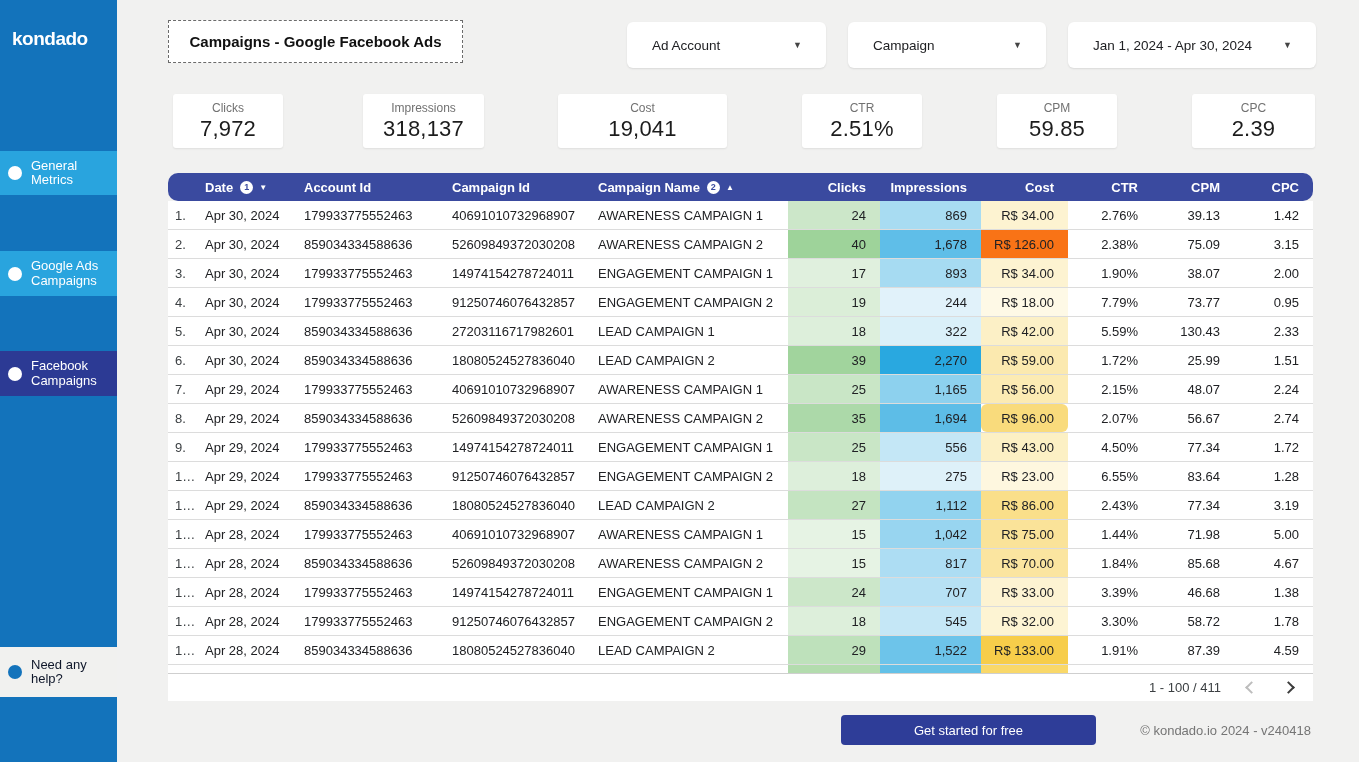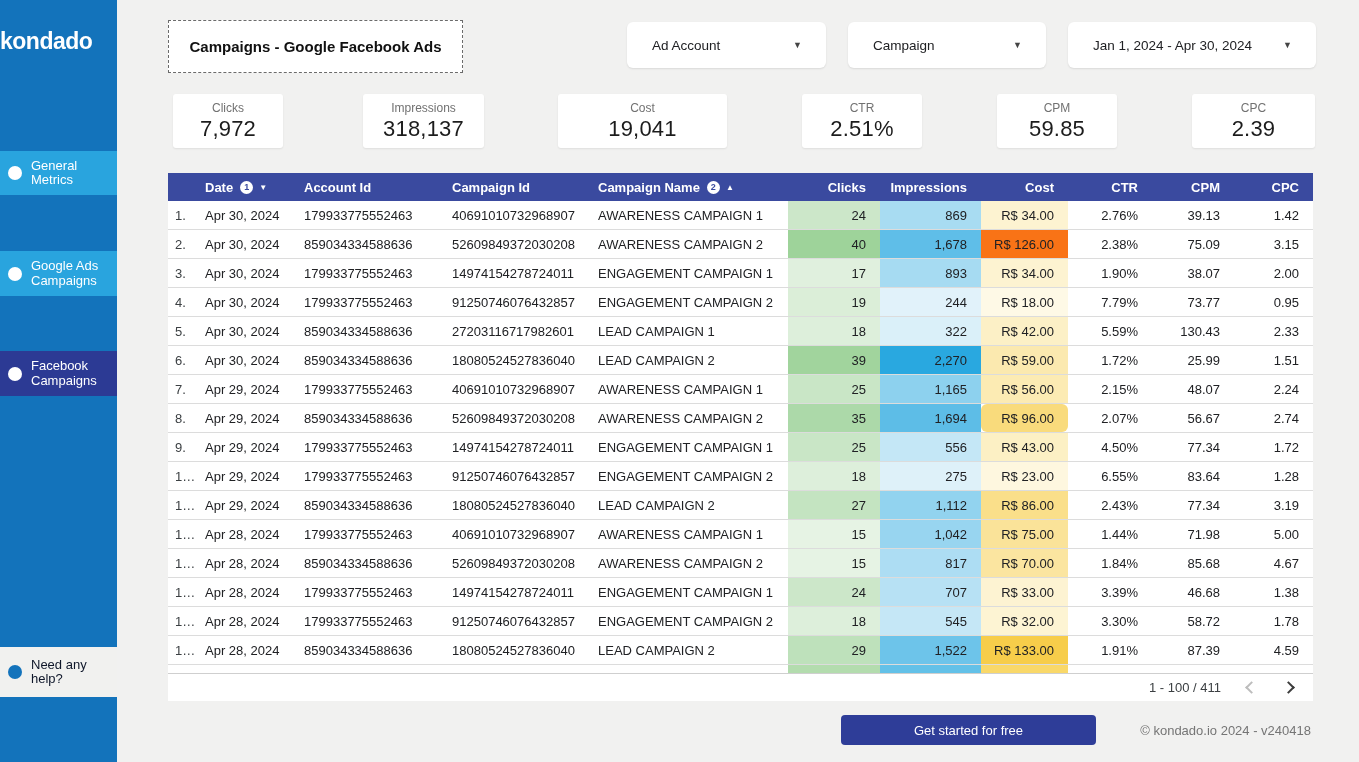--- a/index.html
+++ b/index.html
@@ -2,51 +2,51 @@
 <html><head>
 <meta charset="utf-8">
 <style>
   * { margin:0; padding:0; box-sizing:border-box; }
   html,body { width:1359px; height:762px; }
   body { font-family:"Liberation Sans", sans-serif; background:#f1f1f0; position:relative; overflow:hidden; color:#202124; }
   .stage { position:absolute; inset:0; width:1359px; height:762px; }
 
   
   .sidebar { position:absolute; left:0; top:0; width:117px; height:762px; background:#1373bb; }
-  .logo { position:absolute; left:0; top:28px; width:110px; color:#fff; font-size:23px; font-weight:bold; letter-spacing:-0.5px; }
+  .logo { position:absolute; left:12px; top:28px; width:110px; color:#fff; font-size:19px; font-weight:bold; letter-spacing:-0.5px; }
   .nav-item { position:absolute; left:0; width:117px; display:flex; align-items:center; gap:9px; padding-left:8px; cursor:pointer; }
   .nav-item .bullet { width:14px; height:14px; border-radius:50%; background:#fff; flex:0 0 14px; }
   .nav-item .nav-label { font-size:13px; line-height:1.08; color:#fff; }
   .nav-general { top:151px; height:44px; background:#29a4de; }
   .nav-google { top:251px; height:45px; background:#29a4de; }
   .nav-facebook { top:351px; height:45px; background:#2c3a94; }
   .nav-help { top:647px; height:50px; background:#f1f1ef; }
   .nav-help .bullet { background:#1373bb; }
   .nav-help .nav-label { color:#0f172a; }
 
   
-  .title-box { position:absolute; left:168px; top:20px; width:295px; height:53px; background:#fff; border:1px dashed #6b6b6b; display:flex; align-items:center; justify-content:center; font-size:15px; font-weight:bold; color:#111; }
+  .title-box { position:absolute; left:168px; top:20px; width:295px; height:43px; background:#fff; border:1px dashed #6b6b6b; display:flex; align-items:center; justify-content:center; font-size:15px; font-weight:bold; color:#111; }
   .cta-top { position:absolute; left:486px; top:21px; width:118px; height:47px; background:#2e3d98; border:none; border-radius:4px; color:#fff; font-size:13px; font-family:inherit; line-height:1.25; text-align:center; cursor:pointer; padding:0 8px; }
   .filter { position:absolute; top:22px; height:46px; background:#fff; border-radius:6px; box-shadow:0 1px 2px rgba(0,0,0,.10); display:flex; align-items:center; justify-content:space-between; padding:0 24px 0 25px; font-size:13.5px; color:#202124; cursor:pointer; }
   .f-account { left:627px; width:199px; }
   .f-campaign { left:848px; width:198px; }
   .f-dates { left:1068px; width:248px; }
   .caret { font-size:9px; color:#444; margin-left:10px; }
 
   
   .card { position:absolute; top:94px; height:54px; background:#fff; border-radius:3px; box-shadow:0 1px 2px rgba(0,0,0,.08); display:flex; flex-direction:column; align-items:center; justify-content:center; }
   .card .c-label { font-size:12px; color:#717171; margin-bottom:1px; }
   .card .c-value { font-size:22px; color:#1c1c1c; letter-spacing:0.2px; }
   .sc-0 { left:173px; width:110px; } .sc-1 { left:363px; width:121px; }
   .sc-2 { left:558px; width:169px; } .sc-3 { left:802px; width:120px; }
   .sc-4 { left:997px; width:120px; } .sc-5 { left:1192px; width:123px; }
 
   
   .table { position:absolute; left:168px; top:173px; width:1145px; }
-  .thead { display:flex; height:28px; background:#3a4a9f; color:#fff; font-weight:bold; font-size:13px; align-items:center; }
+  .thead { display:flex; height:28px; background:#3a4a9f; color:#fff; font-weight:bold; font-size:13px; align-items:center;border-radius:10px; }
   .trow { display:flex; height:29px; background:#fff; border-bottom:1px solid #dcdcdc; font-size:13px; align-items:stretch; }
   .cell { display:flex; align-items:center; overflow:hidden; white-space:nowrap; }
   .c-num  { width:28px;  padding-left:7px; color:#3c4043; }
   .c-date { width:104px; padding-left:9px; }
   .c-acct { width:148px; padding-left:4px; }
   .c-cid  { width:146px; padding-left:4px; }
   .c-name { width:194px; padding-left:4px; }
   .c-clicks { width:92px; } .c-impr { width:101px; } .c-cost { width:87px; }
   .c-ctr { width:84px; } .c-cpm { width:82px; } .c-cpc { width:79px; }
   .num-cell { justify-content:flex-end; padding-right:14px; }

